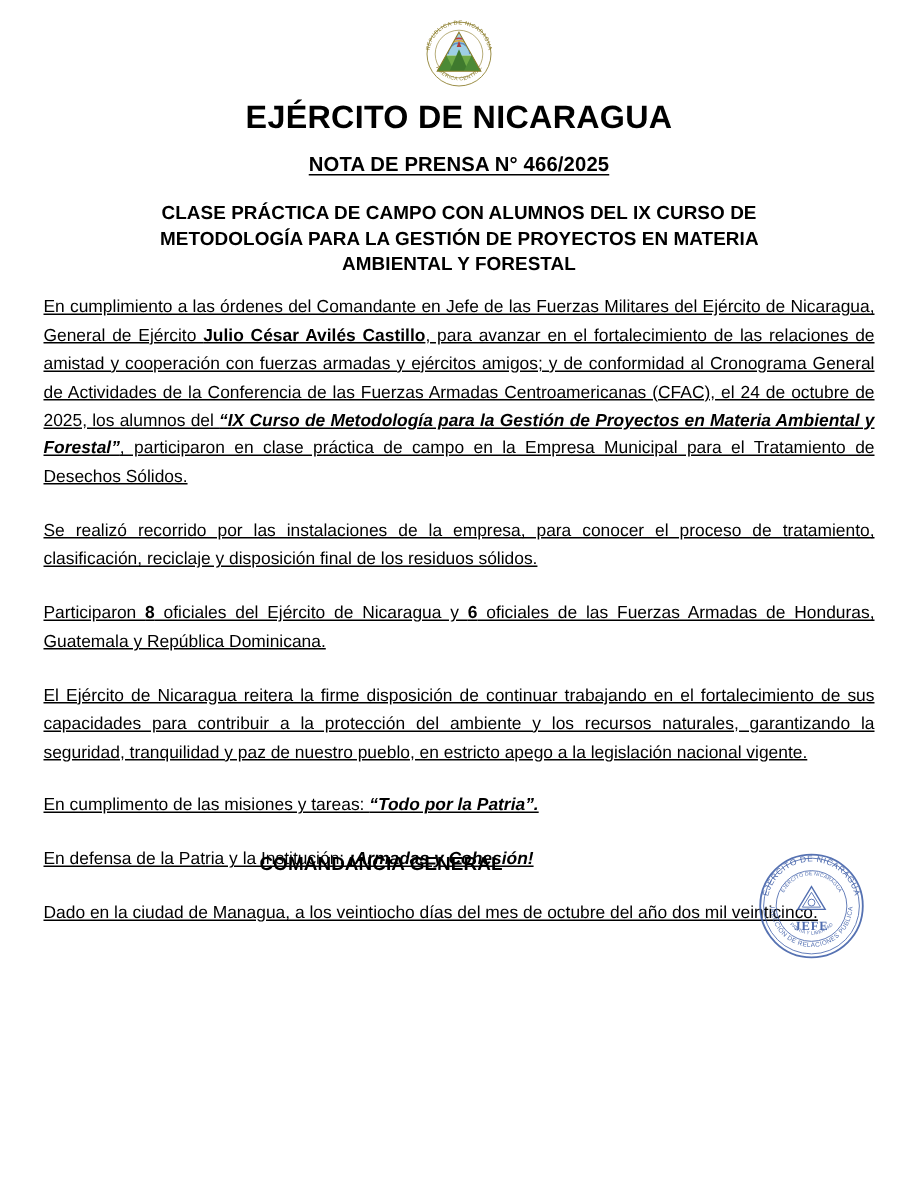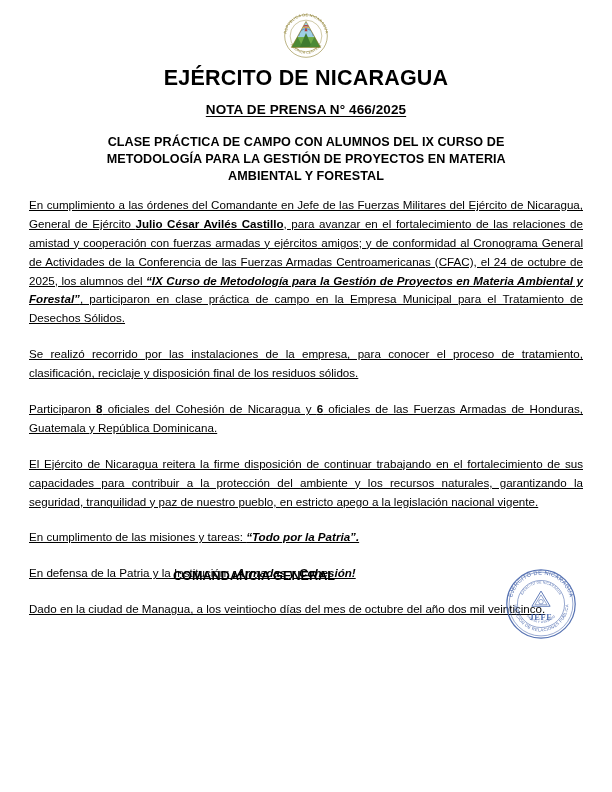--- a/index.html
+++ b/index.html
@@ -156,21 +156,21 @@
       <span>AMBIENTAL Y FORESTAL</span>
     </div>
   </div>
 
   <div class="body-block">
 
     <p class="para"><span>En cumplimiento a las órdenes del Comandante en Jefe de las Fuerzas Militares del Ejército de Nicaragua, General de Ejército </span><span class="b">Julio César Avilés Castillo</span><span>, para avanzar en el fortalecimiento de las relaciones de amistad y cooperación con fuerzas armadas y ejércitos amigos; y de conformidad al Cronograma General de Actividades de la Conferencia de las Fuerzas Armadas Centroamericanas (CFAC), el 24 de octubre de 2025, los alumnos del </span><span class="bi">“IX Curso de Metodología para la Gestión de Proyectos en Materia Ambiental y Forestal”</span><span>, participaron en clase práctica de campo en la Empresa Municipal para el Tratamiento de Desechos Sólidos.</span></p>
 
     <p class="para">Se realizó recorrido por las instalaciones de la empresa, para conocer el proceso de tratamiento, clasificación, reciclaje y disposición final de los residuos sólidos.</p>
 
-    <p class="para"><span>Participaron </span><span class="b">8</span><span> oficiales del Cohesión de Nicaragua y </span><span class="b">6</span><span> oficiales de las Fuerzas Armadas de Honduras, Guatemala y República Dominicana.</span></p>
+    <p class="para"><span>Participaron </span><span class="b">8</span><span> oficiales del Ejército de Nicaragua y </span><span class="b">6</span><span> oficiales de las Fuerzas Armadas de Honduras, Guatemala y República Dominicana.</span></p>
 
     <p class="para">El Ejército de Nicaragua reitera la firme disposición de continuar trabajando en el fortalecimiento de sus capacidades para contribuir a la protección del ambiente y los recursos naturales, garantizando la seguridad, tranquilidad y paz de nuestro pueblo, en estricto apego a la legislación nacional vigente.</p>
 
     <p class="para"><span>En cumplimento de las misiones y tareas: </span><span class="bi">“Todo por la Patria”.</span></p>
 
     <p class="para"><span>En defensa de la Patria y la Institución: </span><span class="bi">¡Armadas y Cohesión!</span></p>
 
     <p class="para">Dado en la ciudad de Managua, a los veintiocho días del mes de octubre del año dos mil veinticinco.</p>
 
   </div>

